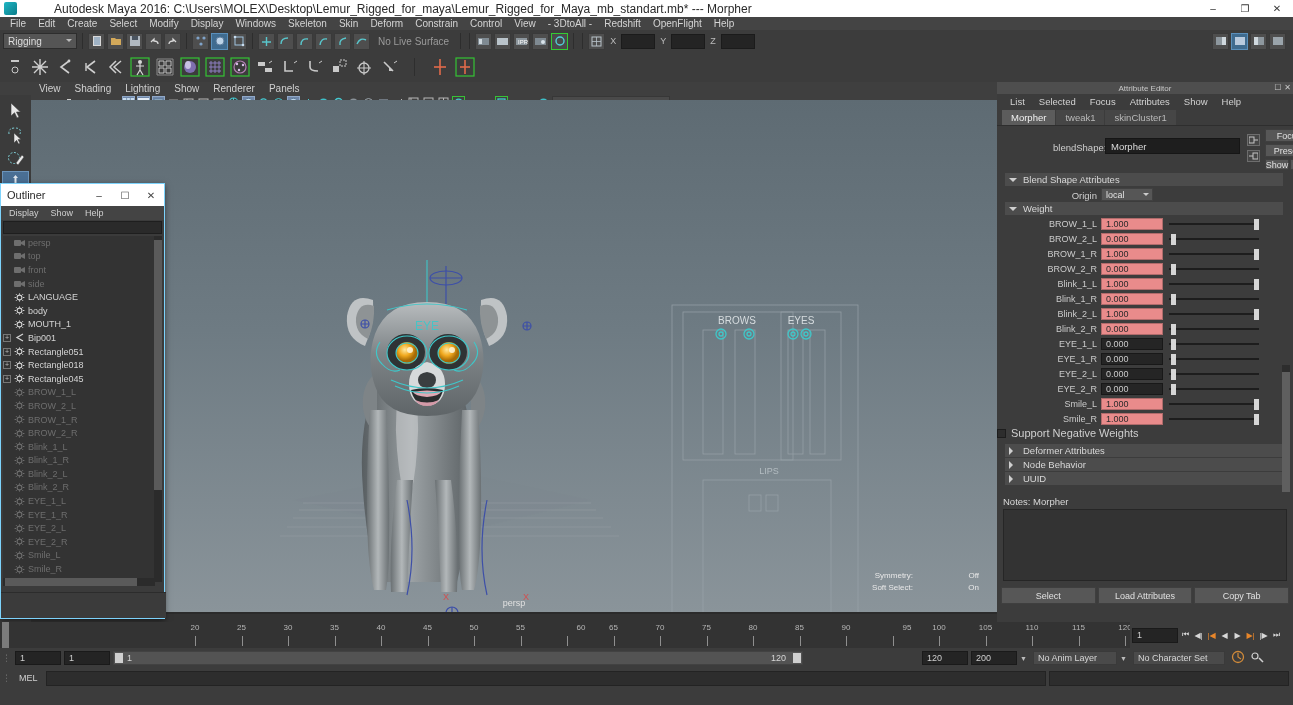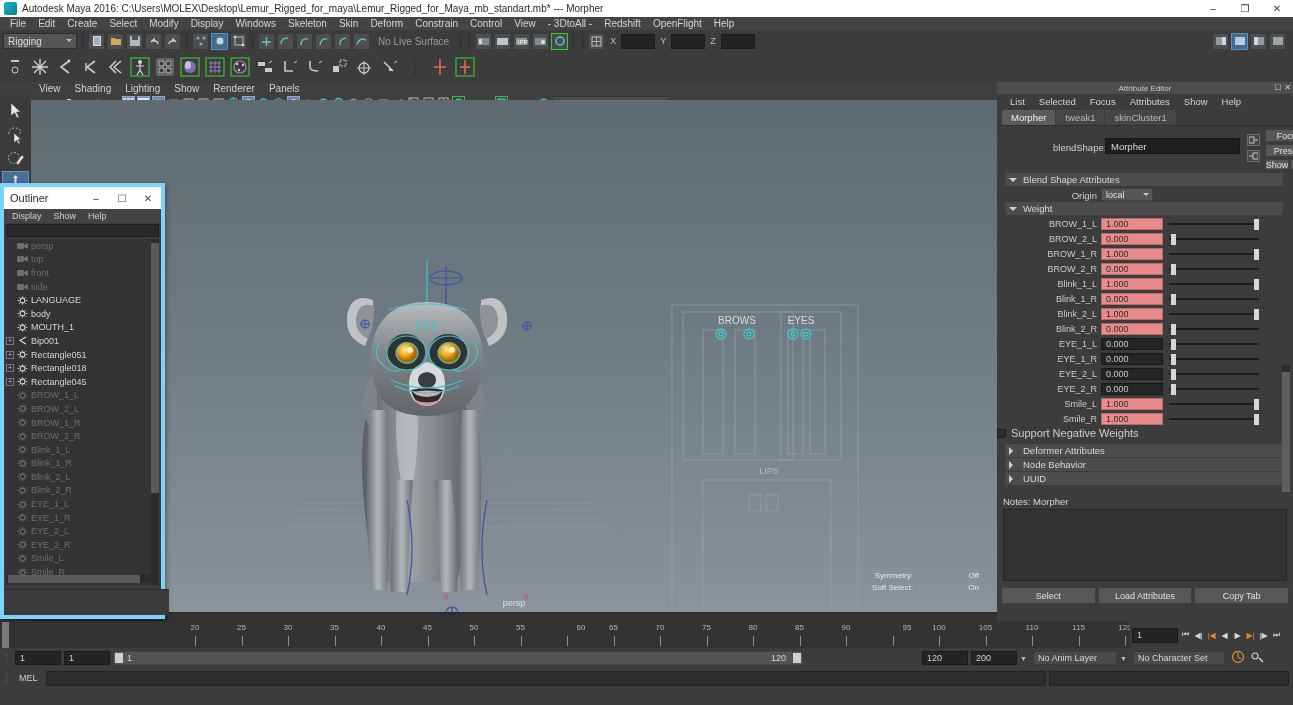--- a/index.html
+++ b/index.html
@@ -8,21 +8,21 @@
     width:1293px; height:705px; position:relative; overflow:hidden;
     font-family:"Liberation Sans", sans-serif; font-size:11px; color:#c8c8c8;
     -webkit-font-smoothing:antialiased;
   }
 
   
   .titlebar{ position:absolute; left:0; top:0; width:1293px; height:17px;
     background:#ffffff; display:flex; align-items:center; }
   .title-ico{ width:13px;height:13px;margin:0 5px 0 4px;border-radius:2px;
     background:linear-gradient(135deg,#1fb6c4,#0b7d8a); flex:0 0 auto;}
-  .title-text{ color:#2a2a2a; font-size:10px; white-space:nowrap; }
+  .title-text{ color:#2a2a2a; font-size:12px; white-space:nowrap;margin-left:32px; }
   .win-btns{ margin-left:auto; display:flex; height:17px; }
   .win-btn{ width:32px; height:17px; display:flex; align-items:center;
     justify-content:center; color:#3a3a3a; font-size:10px; }
 
   
   .menubar{ position:absolute; left:0; top:17px; width:1293px; height:13px;
     background:#444444; display:flex; align-items:center; padding-left:4px; }
   .menubar .mi{ padding:0 6px; font-size:10px; color:#d4d4d4; line-height:13px; }
 
   
@@ -82,21 +82,21 @@
   .hud{ position:absolute; right:18px; bottom:18px; font-size:8px; color:#e8e8e8;
     text-align:right; line-height:12px; }
   .hud .row{ display:flex; gap:50px; justify-content:flex-end;}
   .hud .k{ }
   .hud .v{ width:16px; text-align:right;}
   .vp-scroll-b{ position:absolute; left:31px; top:614px; width:966px; height:8px;
     background:#333;}
 
   
   .outliner{ position:absolute; left:0; top:183px; width:165px; height:436px;
-    background:#3b3b3b; border:4px solid #7dd3fc; box-shadow:0 2px 6px rgba(0,0,0,.5); }
+    background:#3b3b3b; border:1px solid #7dd3fc; box-shadow:0 2px 6px rgba(0,0,0,.5); }
   .ol-title{ height:22px; background:#ffffff; display:flex; align-items:center;
     padding-left:6px; color:#2a2a2a; font-size:11px;}
   .ol-title .wb{ width:26px;height:22px;display:flex;align-items:center;justify-content:center;
     color:#444; font-size:10px;}
   .ol-menu{ height:14px; background:#444; display:flex; align-items:center; padding-left:2px;}
   .ol-menu .mi{ padding:0 6px; font-size:9px; color:#d0d0d0;}
   .ol-search{ height:13px; margin:1px 2px; background:#2a2a2a; border:1px solid #1e1e1e;}
   .ol-tree{ position:absolute; left:2px; top:52px; width:152px; height:346px;
     background:#333333; overflow:hidden; }
   .ol-row{ height:13.6px; display:flex; align-items:center; padding-left:10px;

